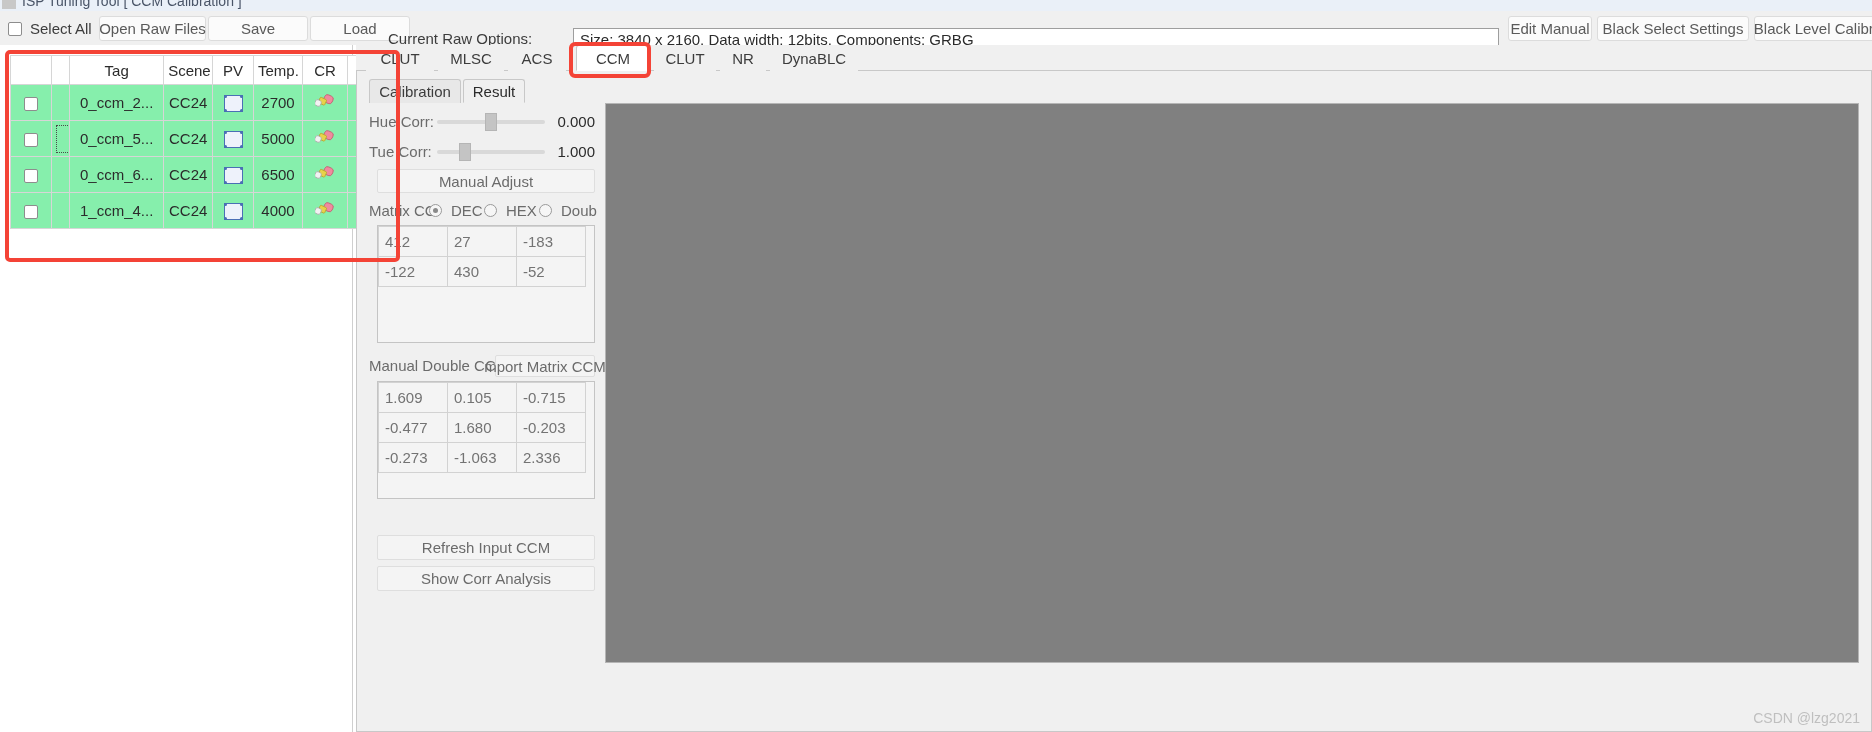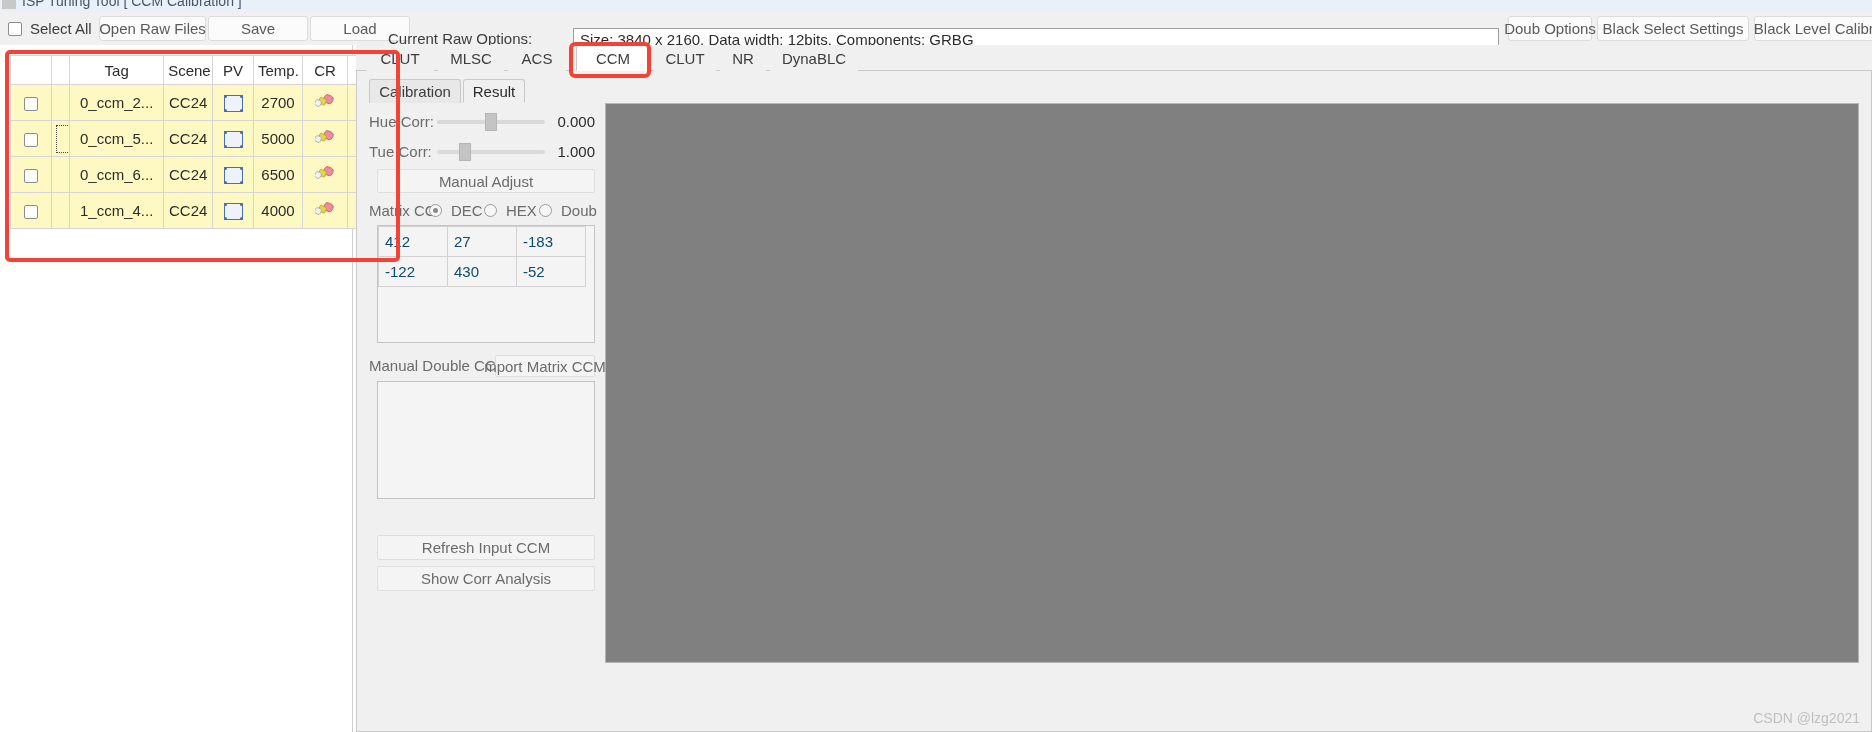--- a/index.html
+++ b/index.html
@@ -72,21 +72,21 @@
     width: 395px; height: 212px;
   }
   .redbox {
     position: absolute; left: 0; top: 0; width: 395px; height: 212px;
     border: 4px solid #f44336; border-radius: 5px;
     pointer-events: none; z-index: 40;
   }
   table.datatable {
     position: absolute; left: 5px; top: 5px;
     border-collapse: collapse;
-    background: #fef9c3;
+    background: #86efac;
     table-layout: fixed;
     width: 385px;
     font-size: 15px;
   }
   table.datatable th, table.datatable td {
     border: 1px solid #d6d6d6;
     height: 36px;
     padding: 0 4px;
     font-weight: normal;
     color: #2b2b2b;
@@ -209,21 +209,21 @@
     width: 5px; height: 5px; border-radius: 50%; background: #8a8a8a;
   }
   .radio-label { font-size: 15px; color: #6b6b6b; margin-left: 5px; white-space: nowrap; }
 
   table.matrix {
     position: absolute; border-collapse: collapse; width: 208px;
     background: #f4f4f4; font-size: 15px;
   }
   table.matrix td {
     border: 1px solid #d2d2d2; height: 30px; width: 69px;
-    padding: 0 6px; color: #0c4a6e; text-align: left;
+    padding: 0 6px; color: #737373; text-align: left;
     overflow: hidden; white-space: nowrap;
   }
   .matrix-frame {
     position: absolute; border: 1px solid #c4c4c4; background: #f4f4f4;
   }
 
   
   .preview {
     position: absolute; left: 248px; top: 32px;
     width: 1254px; height: 560px;
@@ -248,21 +248,21 @@
   <div class="toolbar">
     <div class="chk-wrap">
       <span class="cbox"></span>
       <span class="chk-label">Select All</span>
     </div>
     <div class="tbtn" style="left:99px; width:107px;">Open Raw Files</div>
     <div class="tbtn" style="left:208px; width:100px;">Save</div>
     <div class="tbtn" style="left:310px; width:100px;">Load</div>
     <div class="cro-label">Current Raw Options:</div>
     <div class="cro-field">Size: 3840 x 2160, Data width: 12bits, Components: GRBG</div>
-    <div class="tbtn" style="left:1508px; width:84px;">Doub Options</div>
+    <div class="tbtn" style="left:1508px; width:84px;">Edit Manual</div>
     <div class="tbtn" style="left:1597px; width:152px;">Black Select Settings</div>
     <div class="tbtn" style="left:1754px; width:128px;">Black Level Calibra</div>
   </div>
 
   <div class="leftpanel-divider"></div>
 
   <div class="tablewrap">
     <table class="datatable">
       <thead>
         <tr>
@@ -420,20 +420,39 @@
         </tr>
       </tbody>
         </table>
 
       <div class="rowctl" style="top:252px; width:226px;">
         <span class="ctl-label" style="position:absolute; left:0; top:2px;">Manual Double CC</span>
         <div class="pbtn" style="left:126px; top:0px; width:100px; height:22px;">mport Matrix CCM</div>
       </div>
 
       <div class="matrix-frame" style="left:8px; top:278px; width:218px; height:118px;"></div>
+      <table class="matrix" style="left:9px; top:279px;">
+        <tbody>
+            <tr>
+          <td>1.609</td>
+          <td>0.105</td>
+          <td>-0.715</td>
+        </tr>
+        <tr>
+          <td>-0.477</td>
+          <td>1.680</td>
+          <td>-0.203</td>
+        </tr>
+        <tr>
+          <td>-0.273</td>
+          <td>-1.063</td>
+          <td>2.336</td>
+        </tr>
+      </tbody>
+        </table>
 
       <div class="pbtn" style="left:8px; top:432px; width:218px; height:25px;">Refresh Input CCM</div>
       <div class="pbtn" style="left:8px; top:463px; width:218px; height:25px;">Show Corr Analysis</div>
 
     </div>
 
     <div class="preview"></div>
 
   </div>
 

